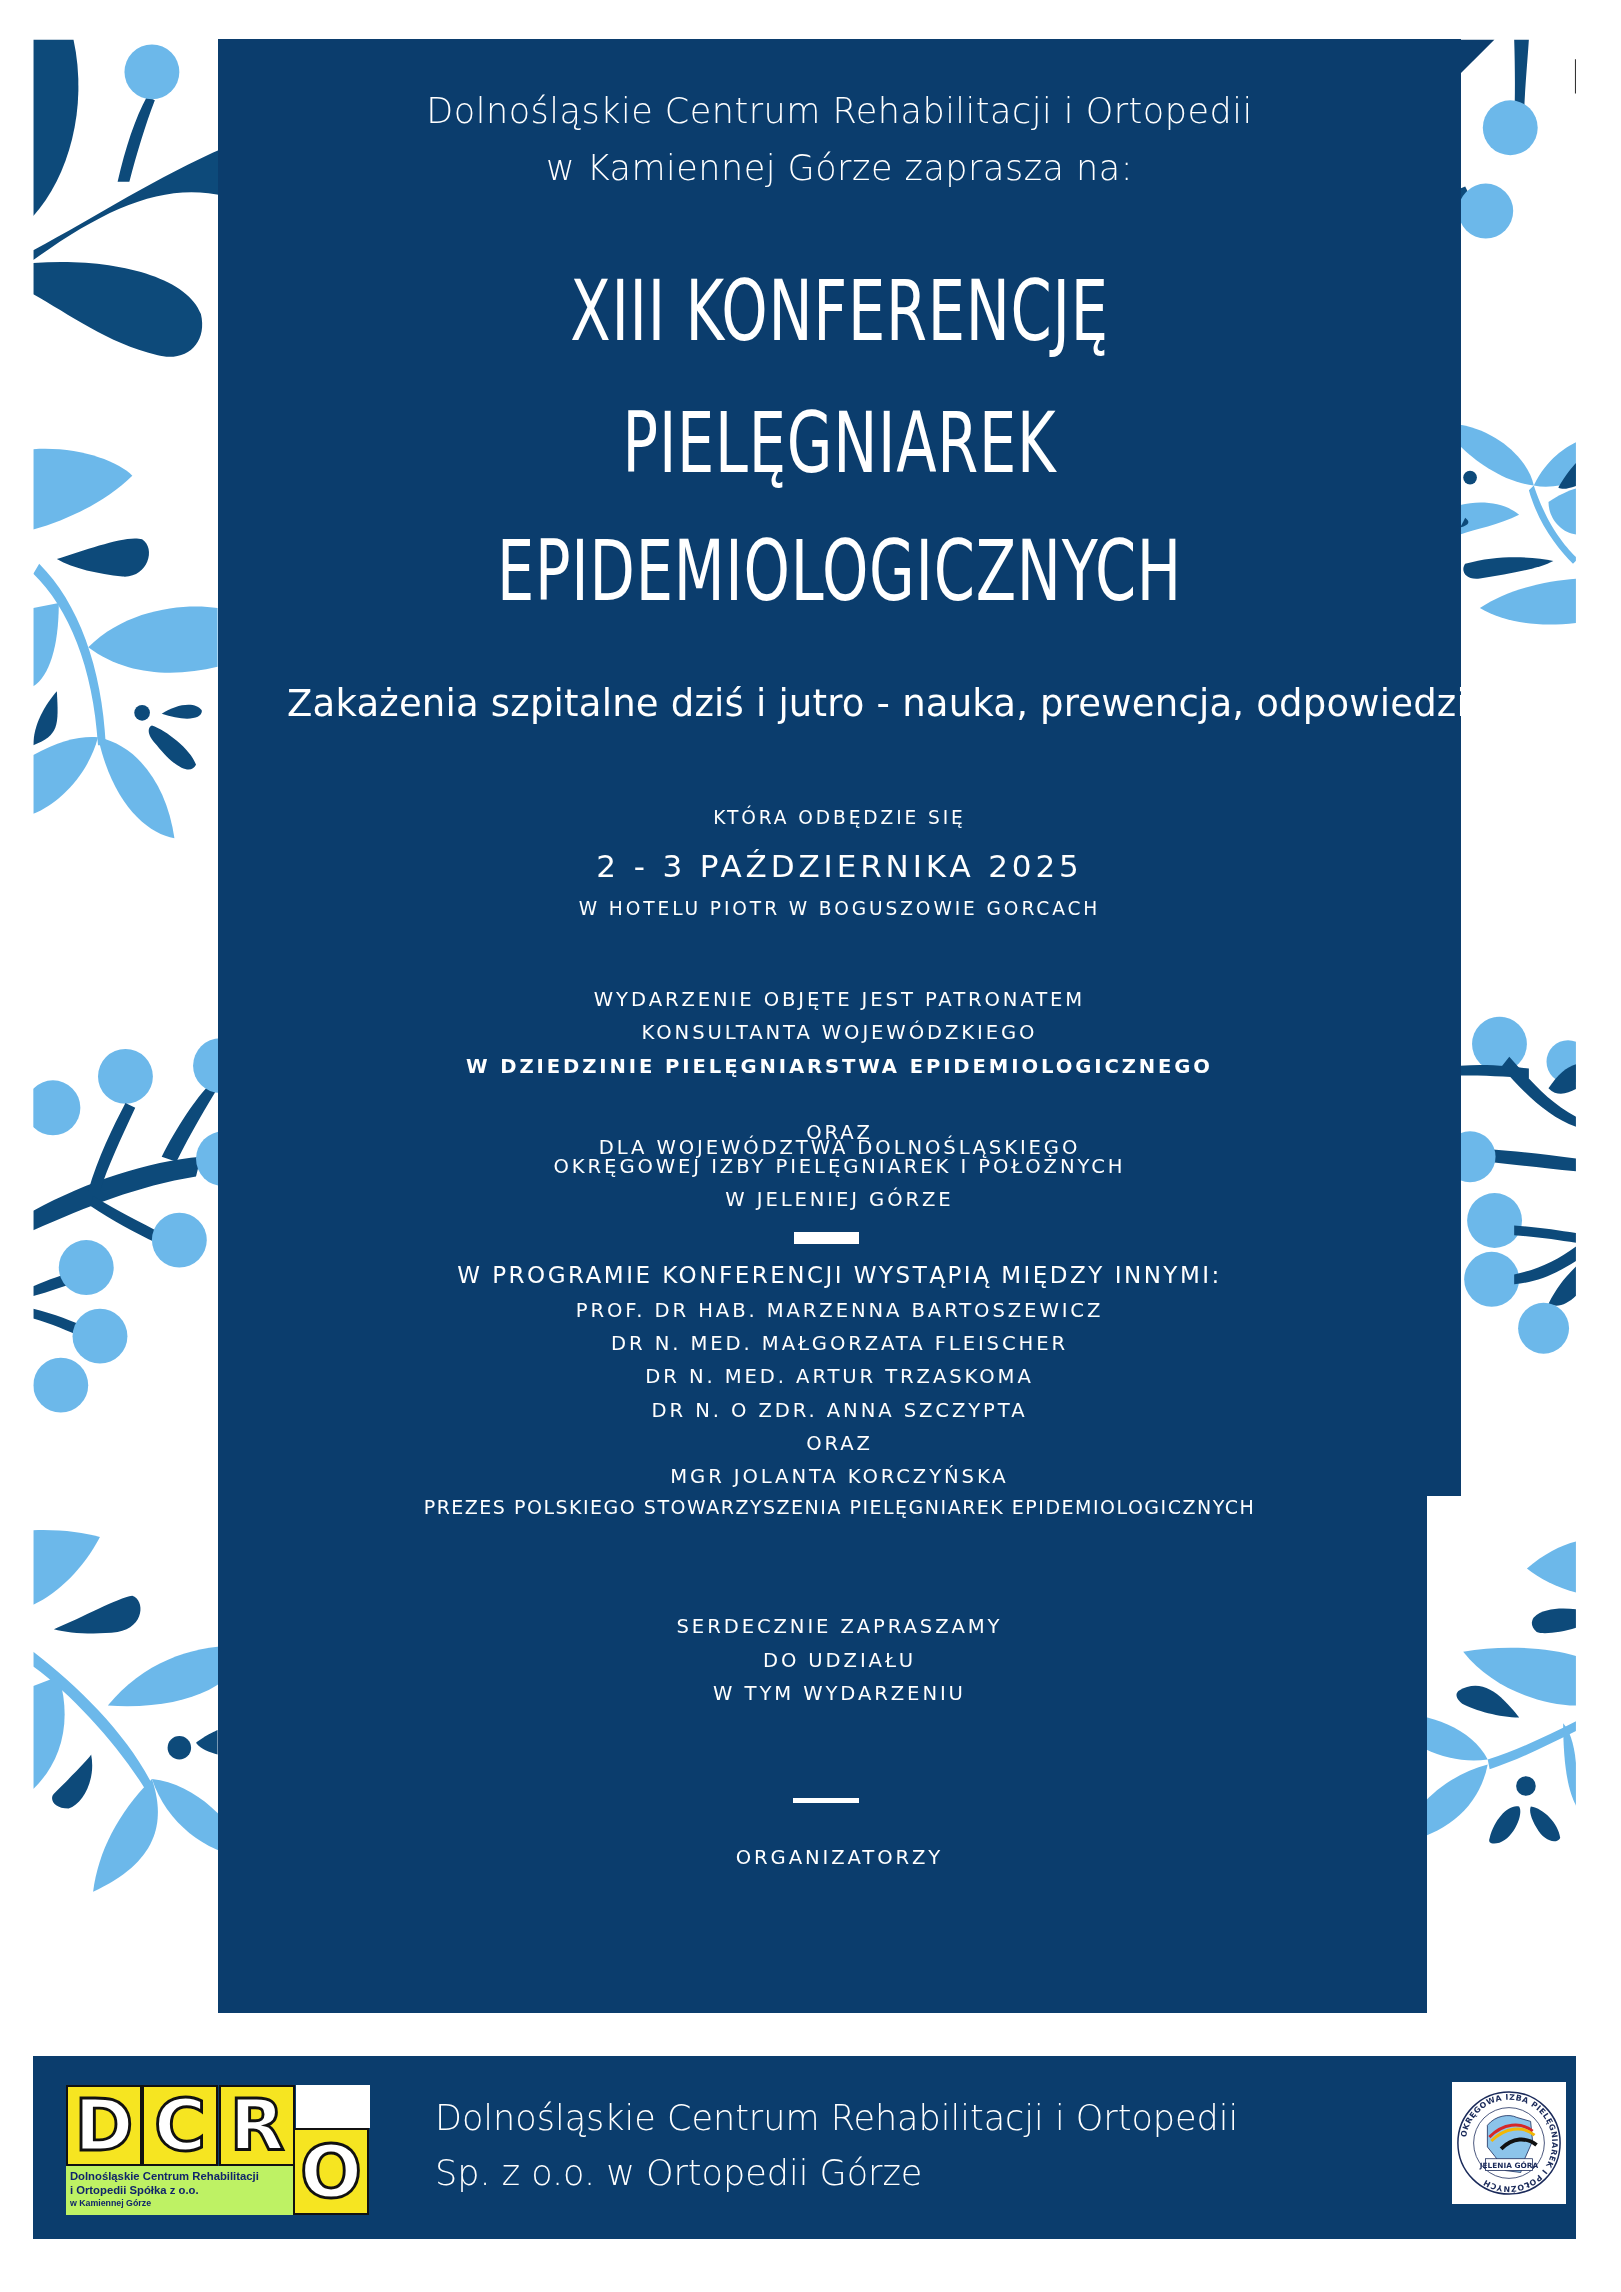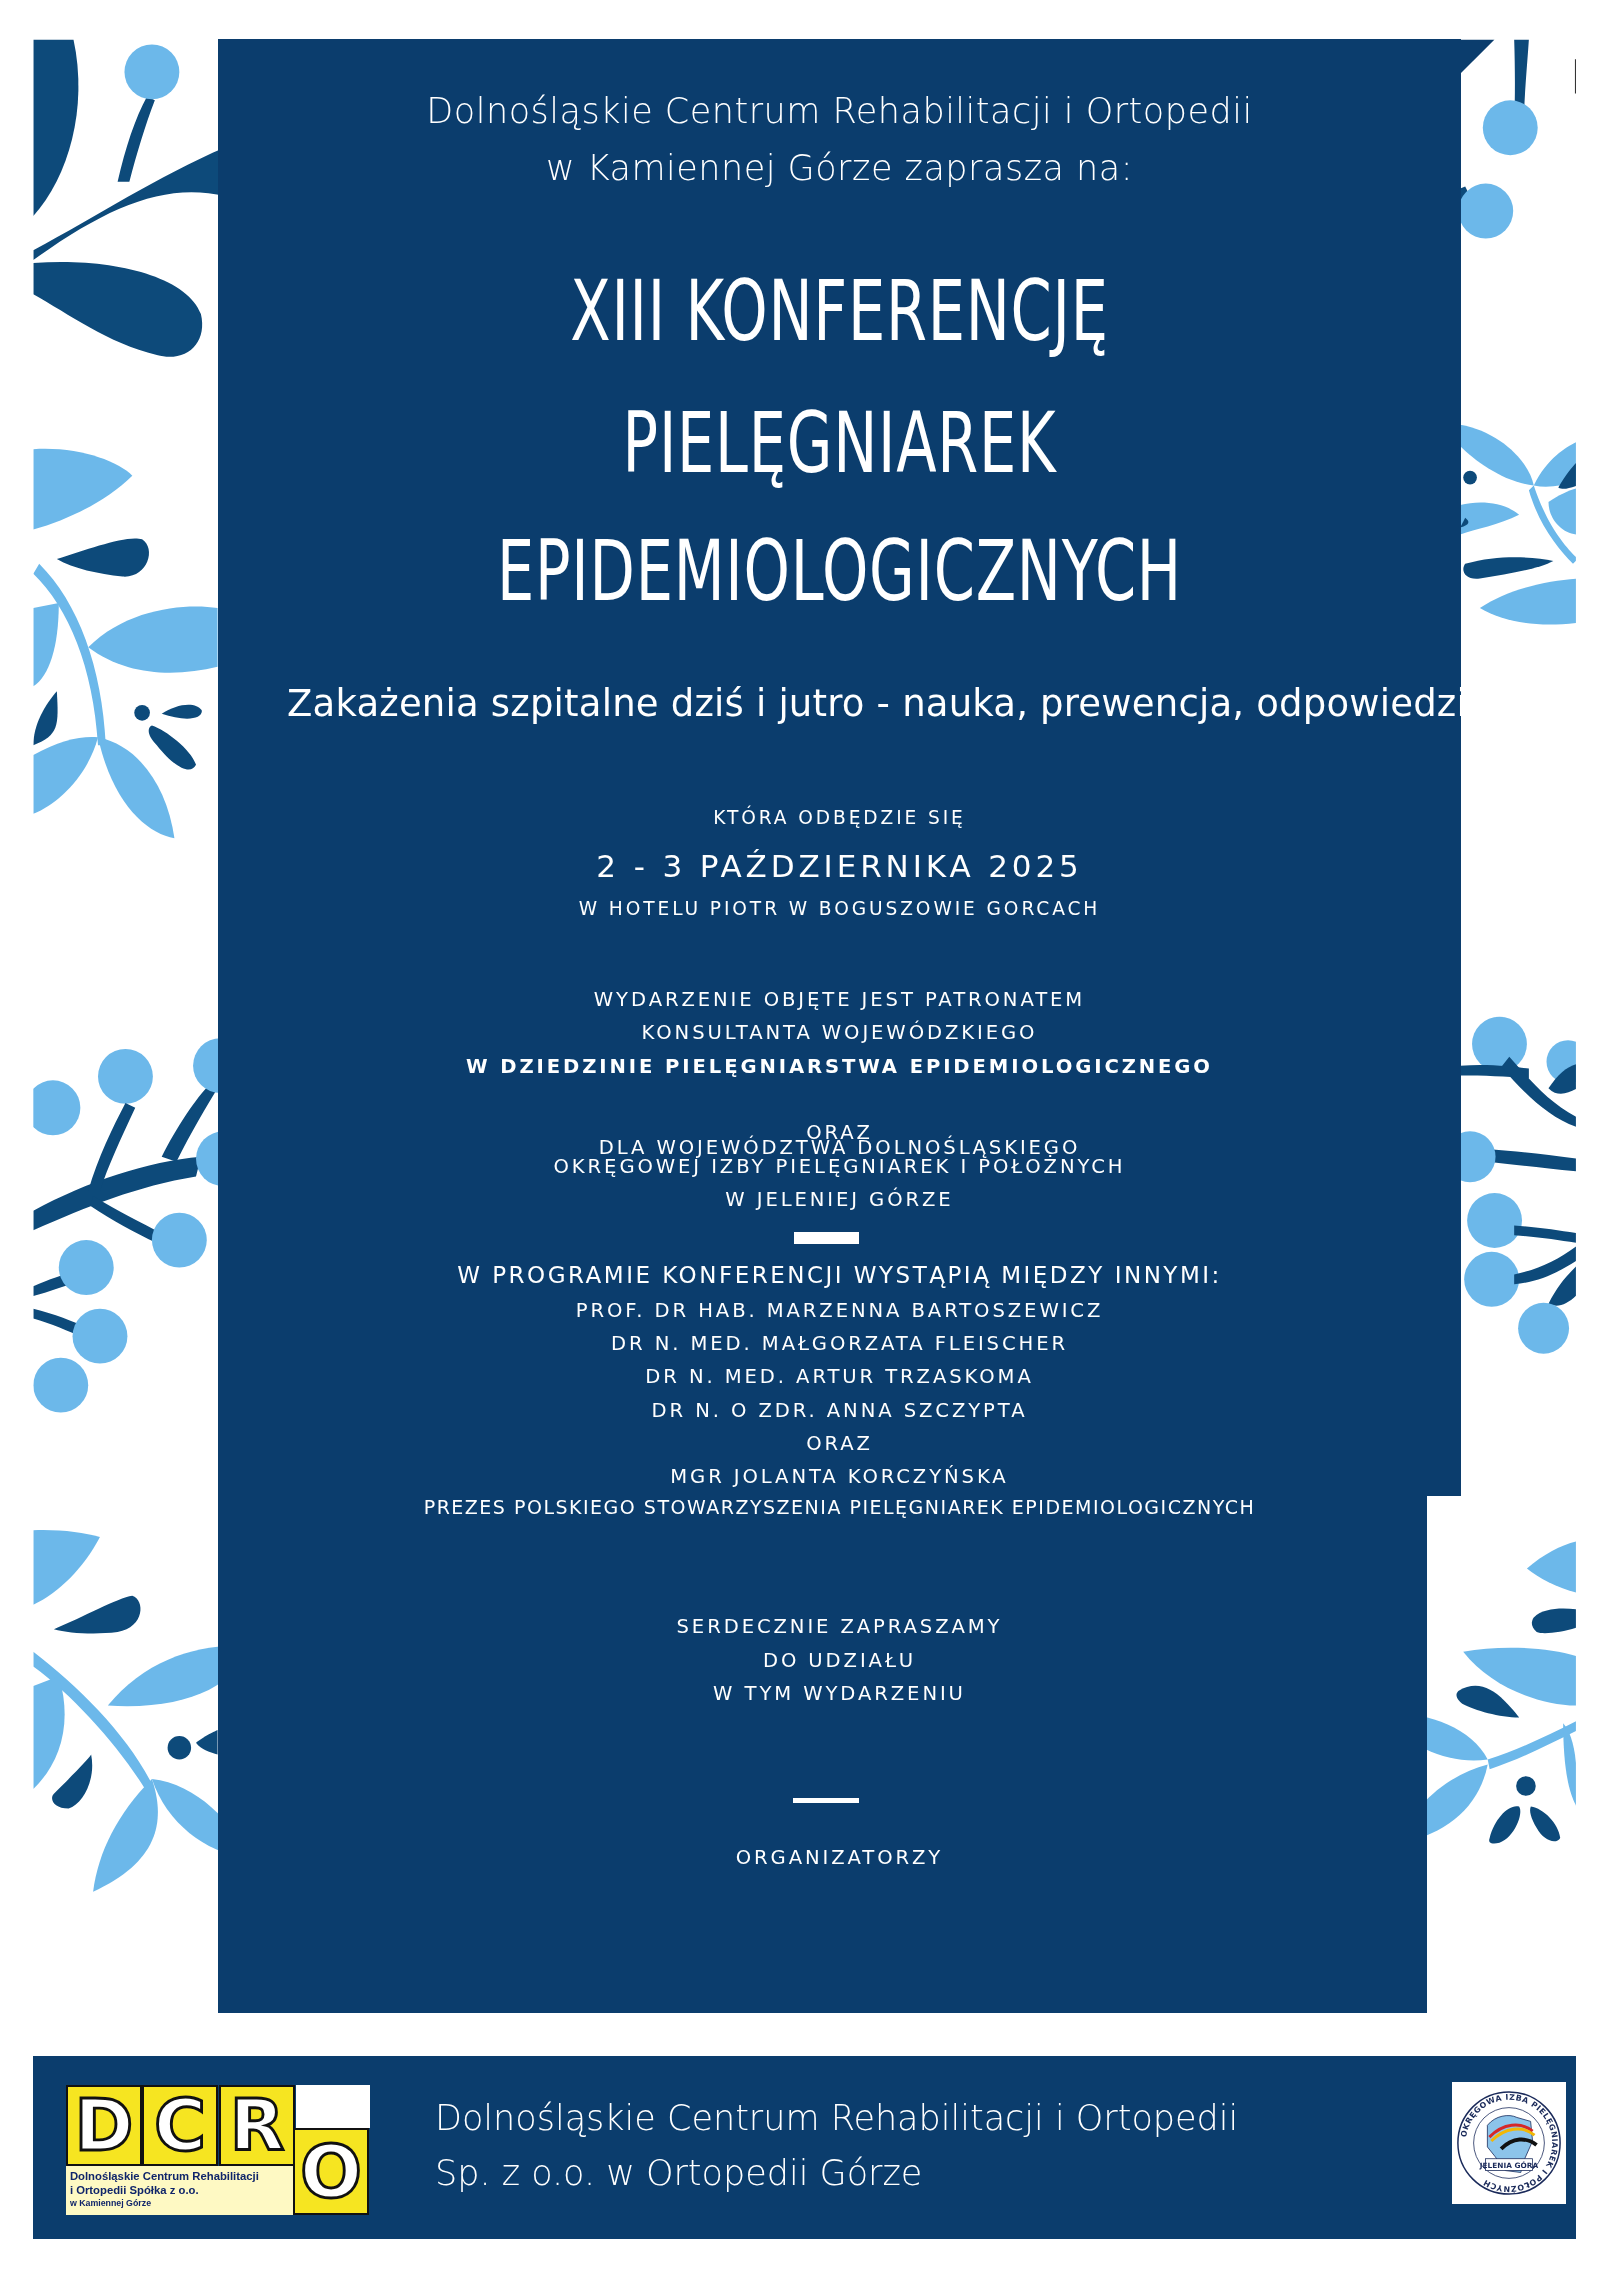--- a/index.html
+++ b/index.html
@@ -56,21 +56,21 @@
   .dcro .cell-o {
     position: absolute; left: 227px; top: 43px; width: 76px; height: 87px;
     background: #f6e521; border: 2px solid #111; box-sizing: border-box;
     font-family: "DejaVu Sans", sans-serif; font-weight: bold; font-size: 73px;
     color: #fff; text-align: center; line-height: 84px; -webkit-text-stroke: 2.9px #111;
   }
   .dcro .white-sq {
     position: absolute; left: 230px; top: 0; width: 74px; height: 43px; background: #fff;
   }
   .dcro .caption {
-    position: absolute; left: 0; top: 81px; width: 227px; height: 49px; background: #fef9c3;
+    position: absolute; left: 0; top: 81px; width: 227px; height: 49px; background: #bef264;
     color: #10256a; font-family: "Liberation Sans", sans-serif; font-weight: bold;
     font-size: 11.3px; line-height: 13.7px; padding: 3.9px 3.9px; box-sizing: border-box; text-align: left;
   }
   .dcro .caption .small { font-size: 8.8px; }
   .footer-text {
     position: absolute; left: 402px; top: 35px; color: #fff;
     font-family: "DejaVu Sans", sans-serif; font-size: 35px; line-height: 55px;
     font-weight: 300; white-space: nowrap; text-align: left;
   }
   .oipip {

